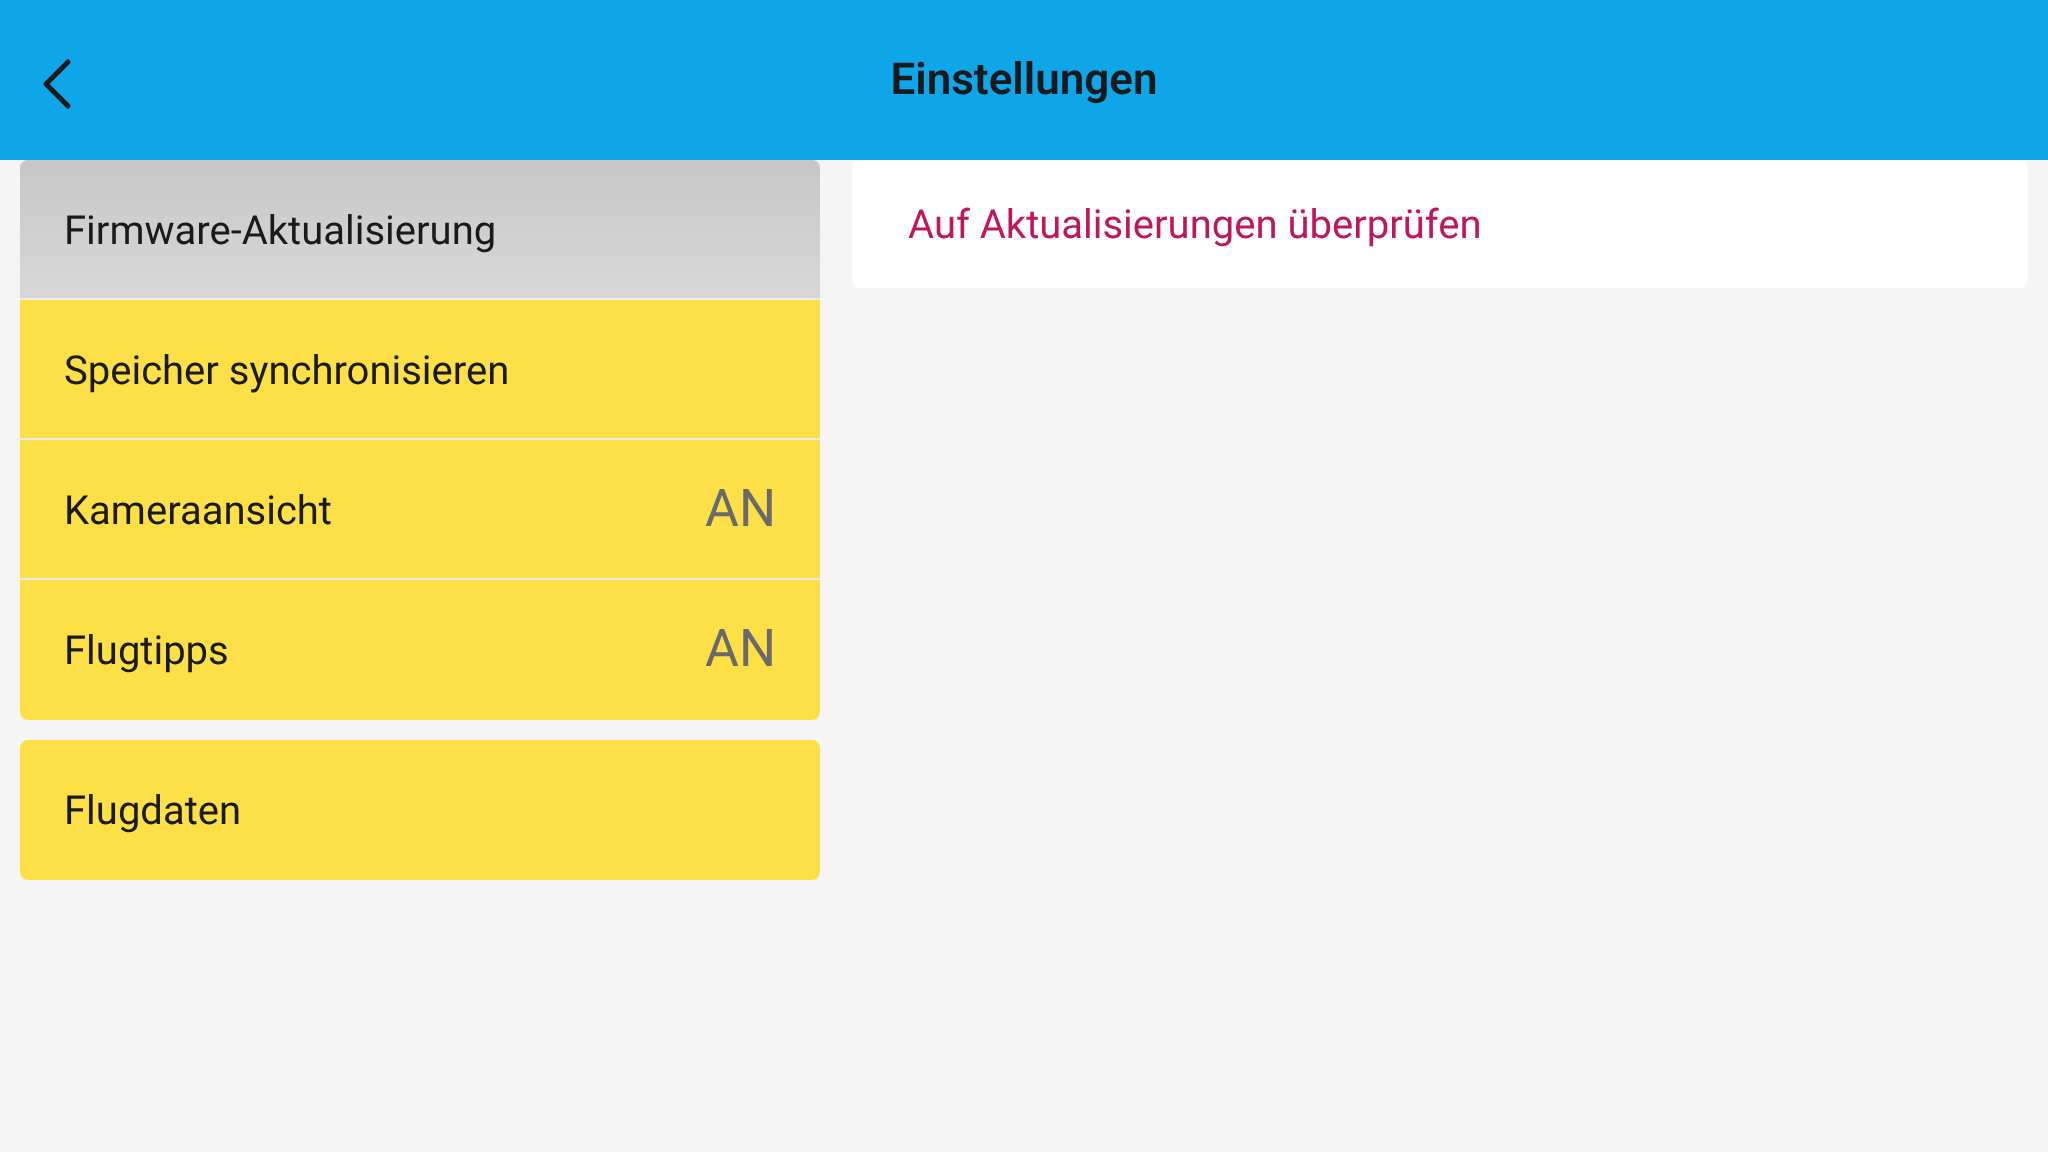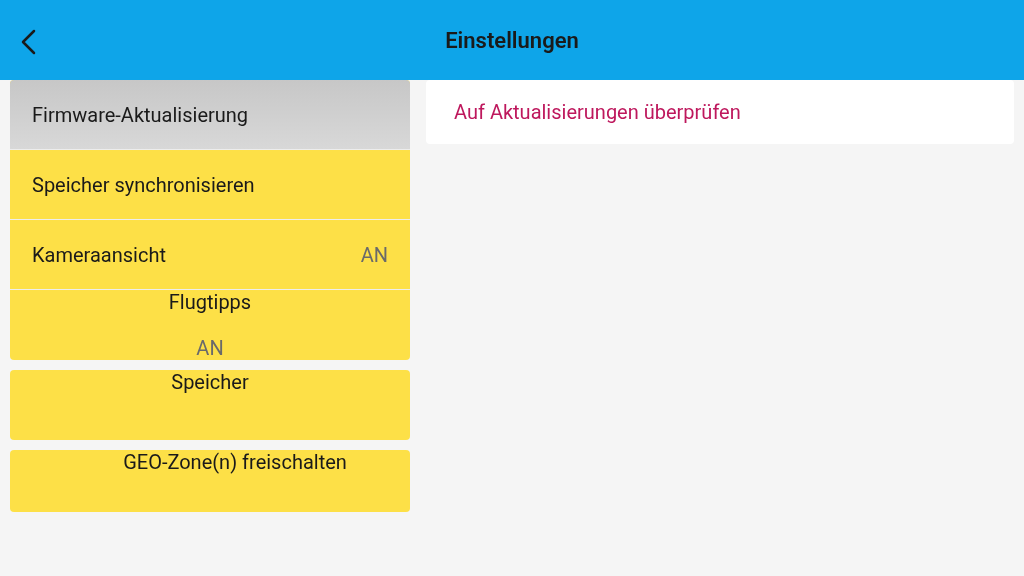--- a/index.html
+++ b/index.html
@@ -57,28 +57,27 @@
       display: flex;
       align-items: center;
       justify-content: space-between;
       font-size: 20px;
       color: #1a1a1a;
       cursor: pointer;
       border-bottom: 1px solid #ededed;
     }
     .sidebar-item:last-child {
       border-bottom: none;
-      flex-direction: column;
     }
     .sidebar-item.selected {
       background: linear-gradient(to bottom, #c7c7c7, #d8d8d8);
     }
     .sidebar-item .value {
       color: #6a6a6a;
-      font-size: 20px;
+      font-size: 26px;
     }
     .sidebar-item.indented {
       padding-left: 72px;
       height: 62px;
     }
     .detail {
       flex: 1;
       padding-right: 10px;
     }
     .detail-group {
@@ -129,31 +128,25 @@
         <span class="value">AN</span>
       </div>
       <div class="sidebar-item">
         <span>Flugtipps</span>
         <span class="value">AN</span>
       </div>
     </div>
 
     <div class="sidebar-group">
       <div class="sidebar-item">
-        <span>Speicher</span>
+        <span>Flugdaten</span>
         <span class="value"></span>
       </div>
     </div>
 
-    <div class="sidebar-group">
-      <div class="sidebar-item indented">
-        <span>GEO-Zone(n) freischalten</span>
-        <span class="value"></span>
-      </div>
-    </div>
 
   </div>
 
   <div class="detail">
     <div class="detail-group">
       <div class="detail-item">
         <span>Auf Aktualisierungen überprüfen</span>
       </div>
     </div>
   </div>

